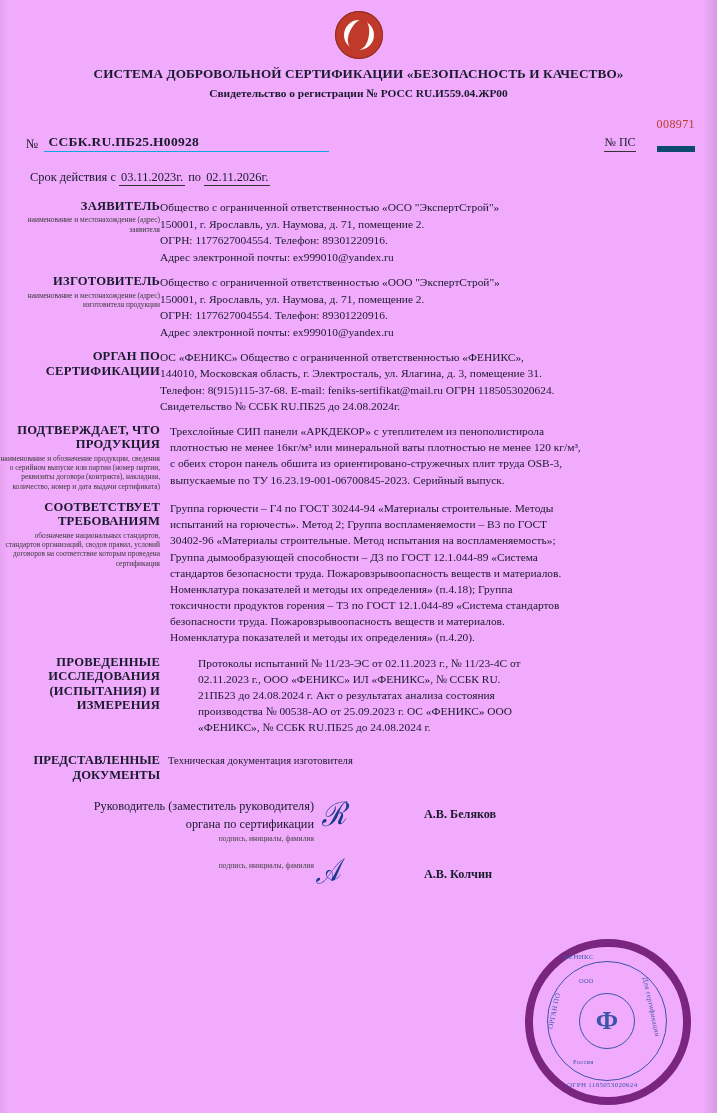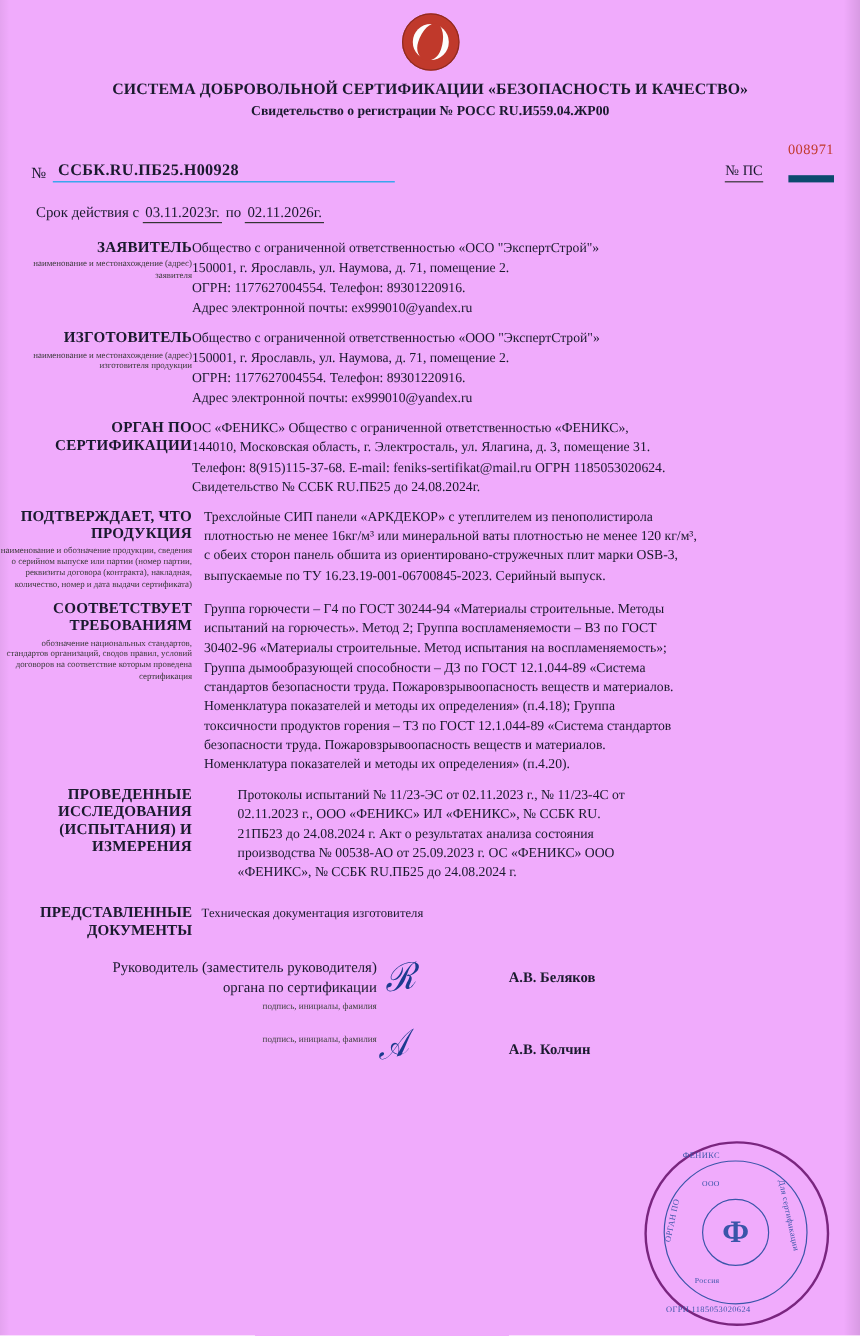--- a/index.html
+++ b/index.html
@@ -224,21 +224,21 @@
     letter-spacing: -3px;
   }
 
   
   .stamp {
     position: absolute;
     right: 26px;
     bottom: 8px;
     width: 150px;
     height: 150px;
-    border: 2px solid #701a75;
+    border: 8px solid #701a75;
     border-radius: 50%;
     color: #2b4ea2;
     opacity: 0.92;
   }
   .stamp-inner {
     position: absolute;
     left: 14px; top: 14px;
     width: 118px; height: 118px;
     border: 1px solid #2b4ea2;
     border-radius: 50%;
@@ -254,21 +254,21 @@
     justify-content: center;
     font-size: 26px;
     font-weight: bold;
   }
   .stamp-txt {
     position: absolute;
     font-size: 7px;
     letter-spacing: 0.3px;
   }
   .st-top { top: 6px; left: 30px; }
-  .st-bot { bottom: 8px; left: 16px; }
+  .st-bot { bottom: 8px; left: 34px; }
   .st-left { top: 60px; left: 3px; transform: rotate(-78deg); }
   .st-right { top: 56px; right: 2px; transform: rotate(78deg); }
   .st-mid1 { top: 30px; left: 46px; font-size: 6.4px; }
   .st-mid2 { bottom: 32px; left: 40px; font-size: 6.4px; }
 
   
   .curl {
     position: absolute;
     right: 0; top: 0;
     width: 14px; height: 1113px;
@@ -359,21 +359,21 @@
     </tr>
 
     <tr class="row-gap sec-product">
       <td class="col-label">
         <div class="lbl-main">ПОДТВЕРЖДАЕТ, ЧТО ПРОДУКЦИЯ</div>
         <div class="lbl-sub">наименование и обозначение продукции, сведения о серийном выпуске или партии (номер партии, реквизиты договора (контракта), накладная, количество, номер и дата выдачи сертификата)</div>
       </td>
       <td class="col-content">
         <div>Трехслойные СИП панели «АРКДЕКОР» с утеплителем из пенополистирола</div>
         <div>плотностью не менее 16кг/м³ или минеральной ваты плотностью не менее 120 кг/м³,</div>
-        <div>с обеих сторон панель обшита из ориентировано-стружечных плит марки OSB-3,</div>
+        <div>с обеих сторон панель обшита из ориентировано-стружечных плит труда OSB-3,</div>
         <div>выпускаемые по ТУ 16.23.19-001-06700845-2023. Серийный выпуск.</div>
       </td>
     </tr>
 
     <tr class="row-gap sec-requirements">
       <td class="col-label">
         <div class="lbl-main">СООТВЕТСТВУЕТ ТРЕБОВАНИЯМ</div>
         <div class="lbl-sub">обозначение национальных стандартов, стандартов организаций, сводов правил, условий договоров на соответствие которым проведена сертификация</div>
       </td>
       <td class="col-content just">

